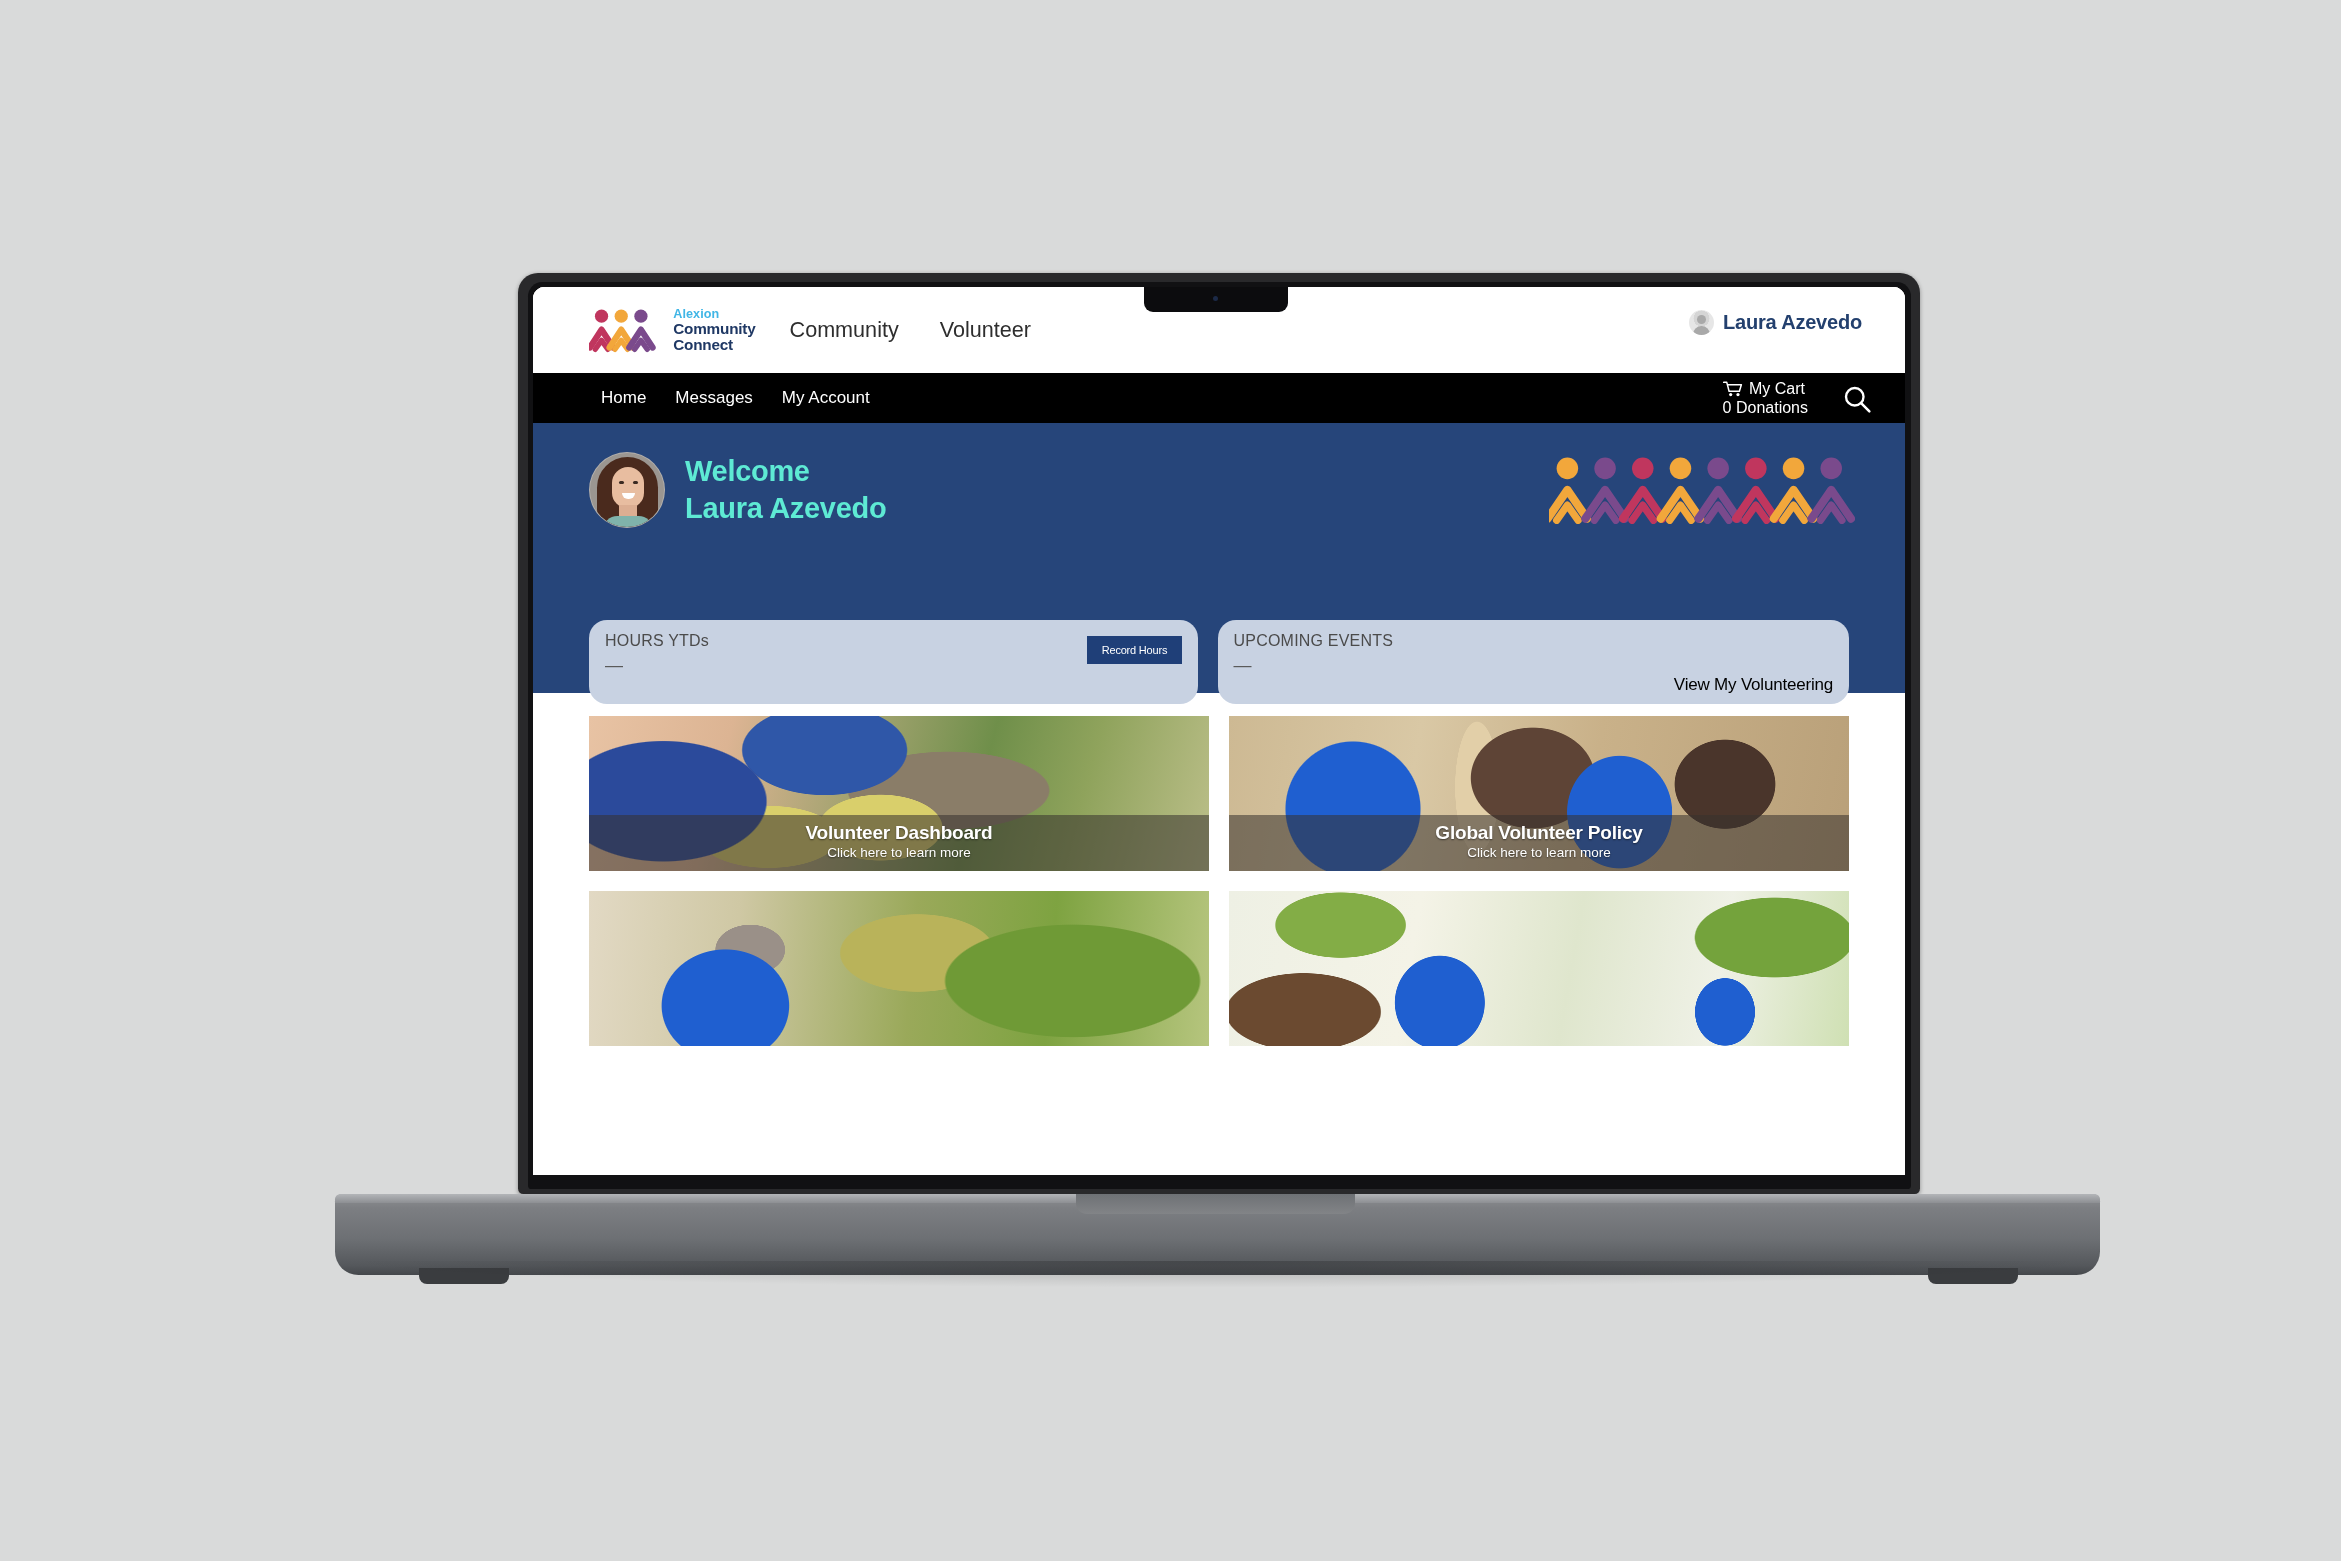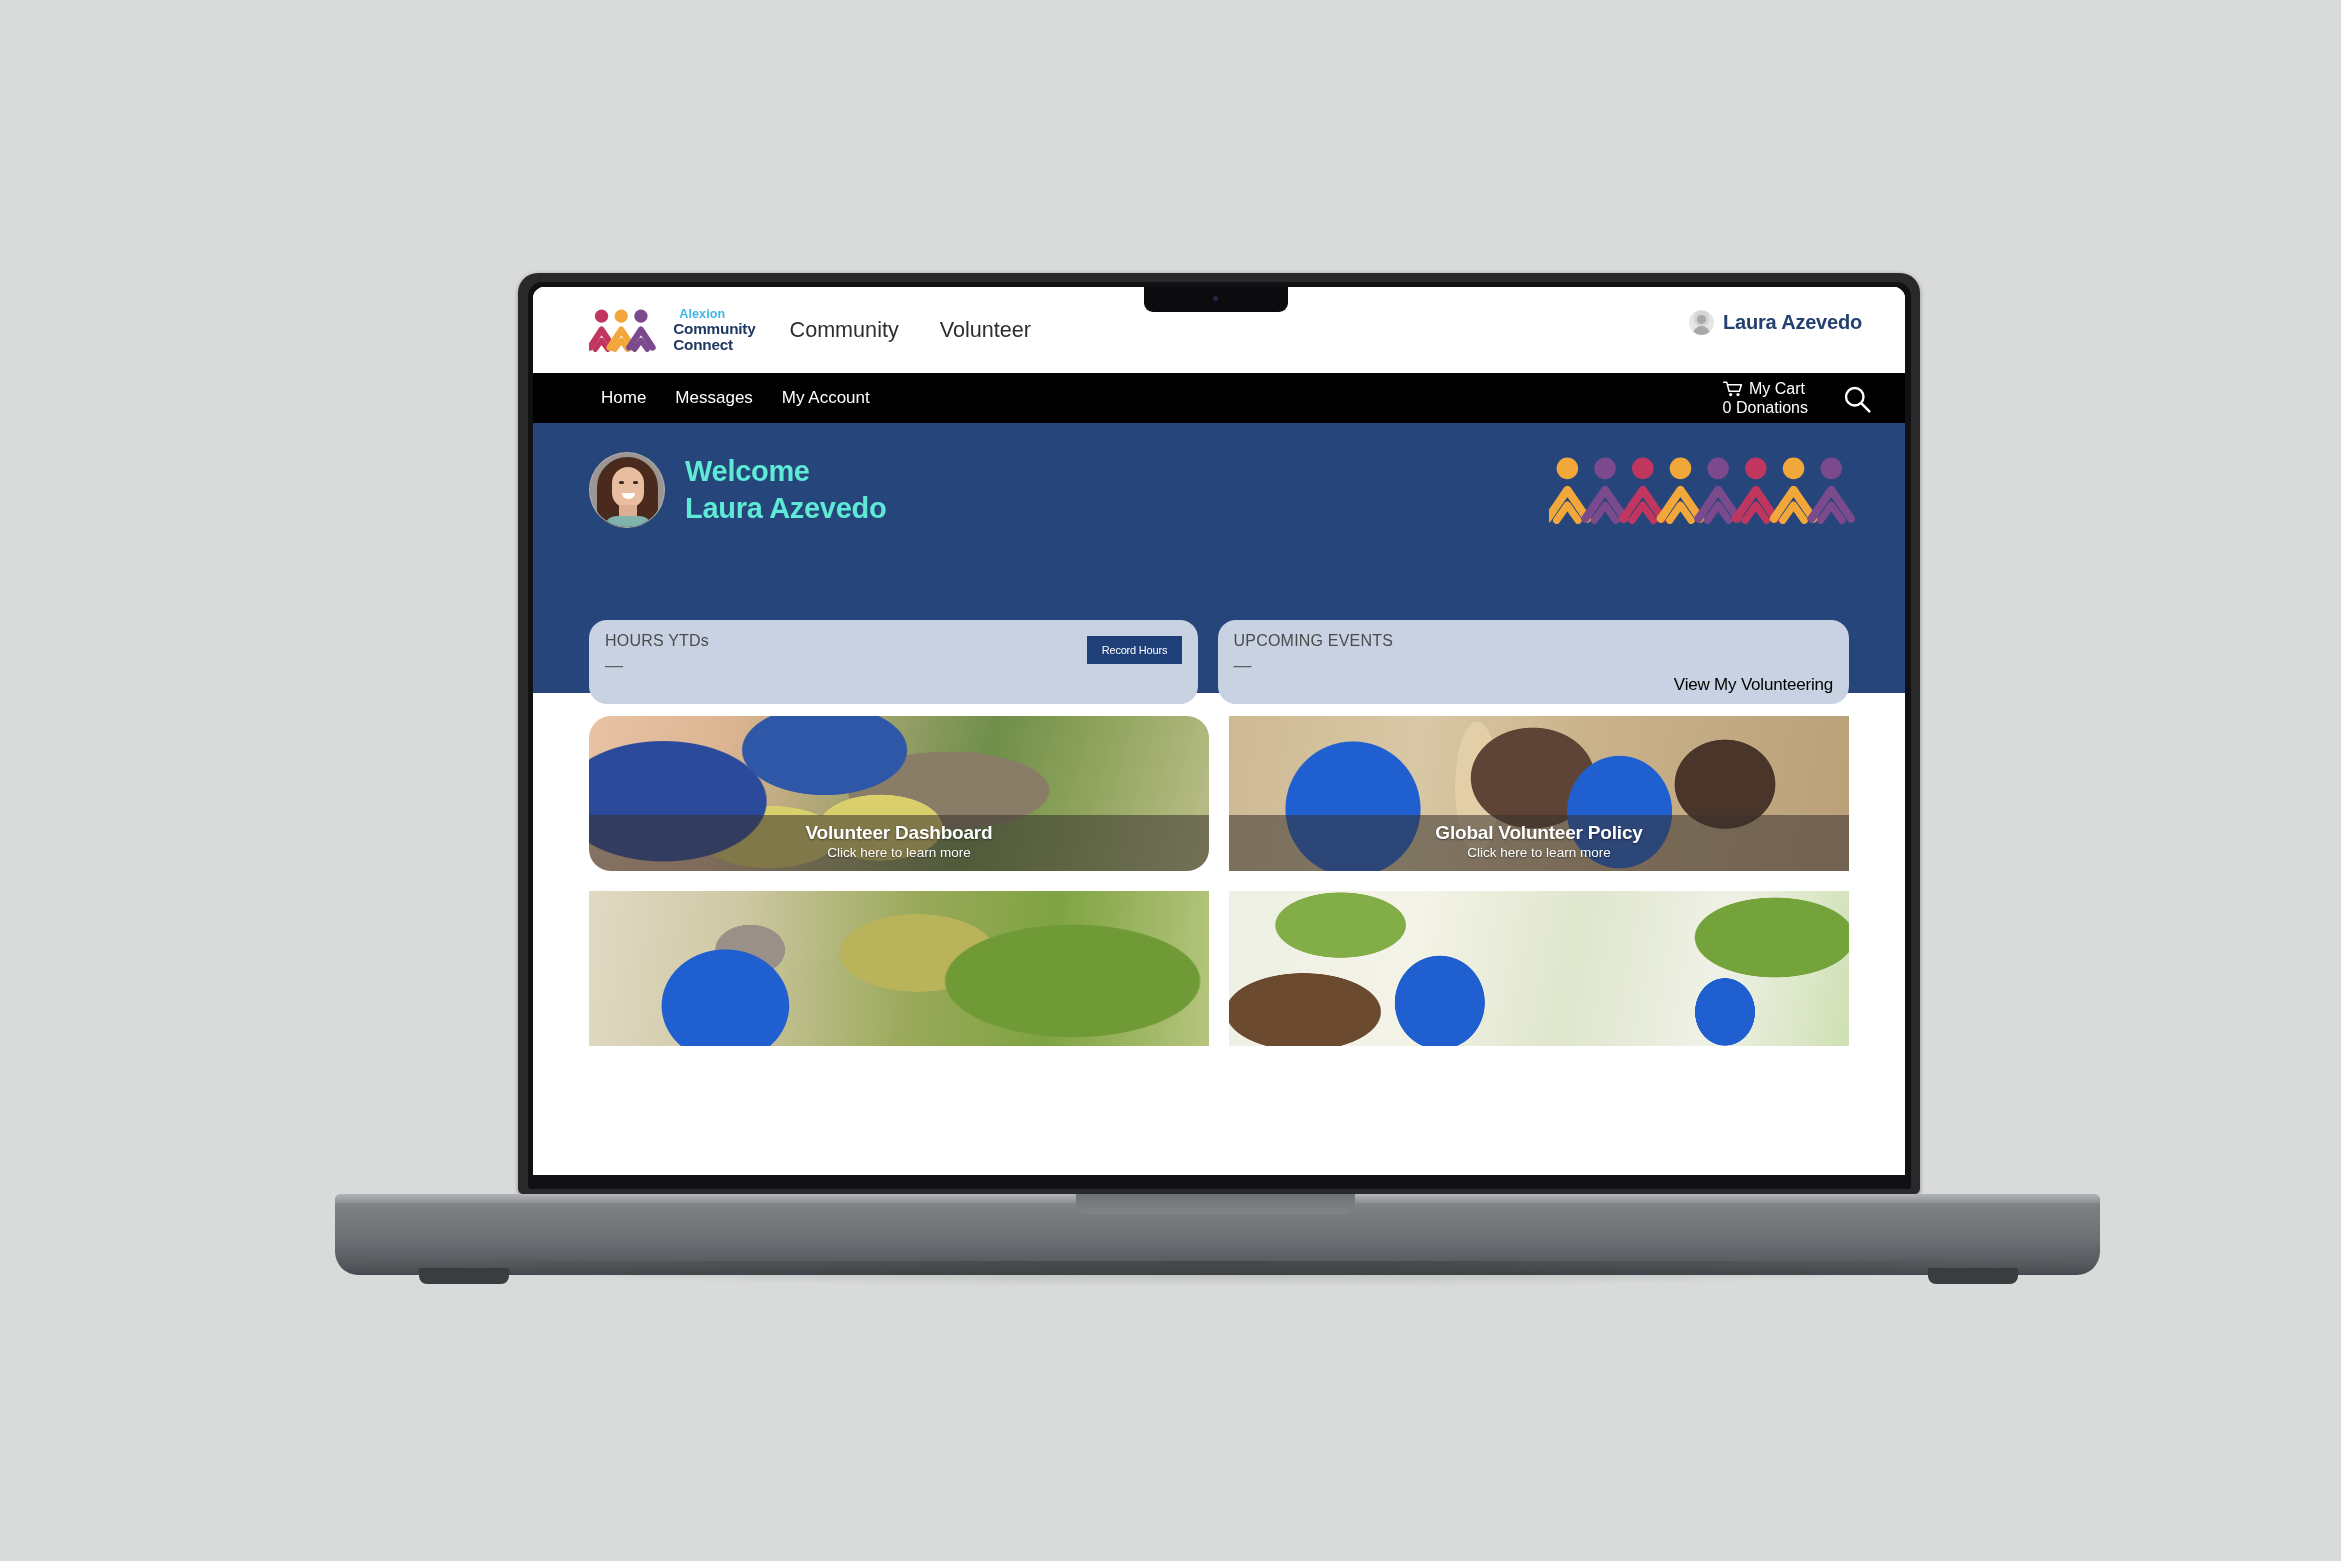--- a/index.html
+++ b/index.html
@@ -73,21 +73,21 @@
   .page{ position:relative; width:1372px; height:888px; background:#fff; }
 
   
   .topbar{
     height:86px; background:#fff; display:flex; align-items:center;
     padding:0 0 0 56px; position:relative;
   }
   .logo{ display:flex; align-items:center; gap:7.2px; margin-right:34px; }
   .logo-mark{ width:77px; height:45px; }
   .logo-words{ line-height:1.04; }
-  .logo-alexion{ font-size:12.6px; font-weight:700; color:#41b6e6; letter-spacing:0.1px;margin-left:6px;}
+  .logo-alexion{ font-size:12.6px; font-weight:700; color:#41b6e6; letter-spacing:0.1px;}
   .logo-cc{ font-size:15.3px; font-weight:700; color:#1f3864; letter-spacing:-0.2px; }
   .topnav{ display:flex; gap:41px; }
   .topnav a{ font-size:21.6px; color:#2e2e2e; text-decoration:none; font-weight:400; }
   .user{
     position:absolute; right:43px; top:23.4px; display:flex; align-items:center; gap:9px;
   }
   .user-av{
     width:25px; height:25px; border-radius:50%;
     background:radial-gradient(circle at 50% 34%, #d5d5d5 38%, #e6e6e6 39%);
     position:relative; overflow:hidden;
@@ -181,21 +181,21 @@
   .ov-t{ font-size:19px; font-weight:600; letter-spacing:-0.2px; text-shadow:0 0.9px 1.8px rgba(0,0,0,.5);}
   .ov-s{ font-size:13.5px; margin-top:0.9px; text-shadow:0 0.9px 1.8px rgba(0,0,0,.5);}
 
   
   .img-a{ background:
       radial-gradient(ellipse 30% 70% at 12% 55%, #2b4a9b 0 55%, transparent 56%),
       radial-gradient(ellipse 22% 48% at 38% 22%, #2f57a8 0 60%, transparent 61%),
       radial-gradient(ellipse 16% 34% at 47% 72%, #d9cf6b 0 62%, transparent 63%),
       radial-gradient(ellipse 18% 32% at 29% 78%, #d9cf6b 0 62%, transparent 63%),
       radial-gradient(ellipse 26% 40% at 58% 48%, #8a7d68 0 62%, transparent 63%),
-      linear-gradient(105deg,#e8c3a4 0%,#dcb493 22%,#9aa06a 46%,#6f8f4a 62%,#8fa35c 78%,#bcbf8a 100%); border-radius: 22px;
+      linear-gradient(105deg,#e8c3a4 0%,#dcb493 22%,#9aa06a 46%,#6f8f4a 62%,#8fa35c 78%,#bcbf8a 100%);
   }
   .img-b{ background:
       radial-gradient(ellipse 18% 72% at 20% 60%, #1f5fd0 0 60%, transparent 61%),
       radial-gradient(ellipse 14% 60% at 63% 62%, #1f5fd0 0 60%, transparent 61%),
       radial-gradient(ellipse 16% 52% at 49% 40%, #5e4436 0 62%, transparent 63%),
       radial-gradient(ellipse 13% 46% at 80% 44%, #4a352b 0 62%, transparent 63%),
       radial-gradient(ellipse 5% 60% at 40% 46%, #e2cfa8 0 70%, transparent 71%),
       linear-gradient(100deg,#cdb993 0%,#d9c8a5 30%,#c9b189 58%,#b9a079 100%);
   }
   .img-c{ background:

